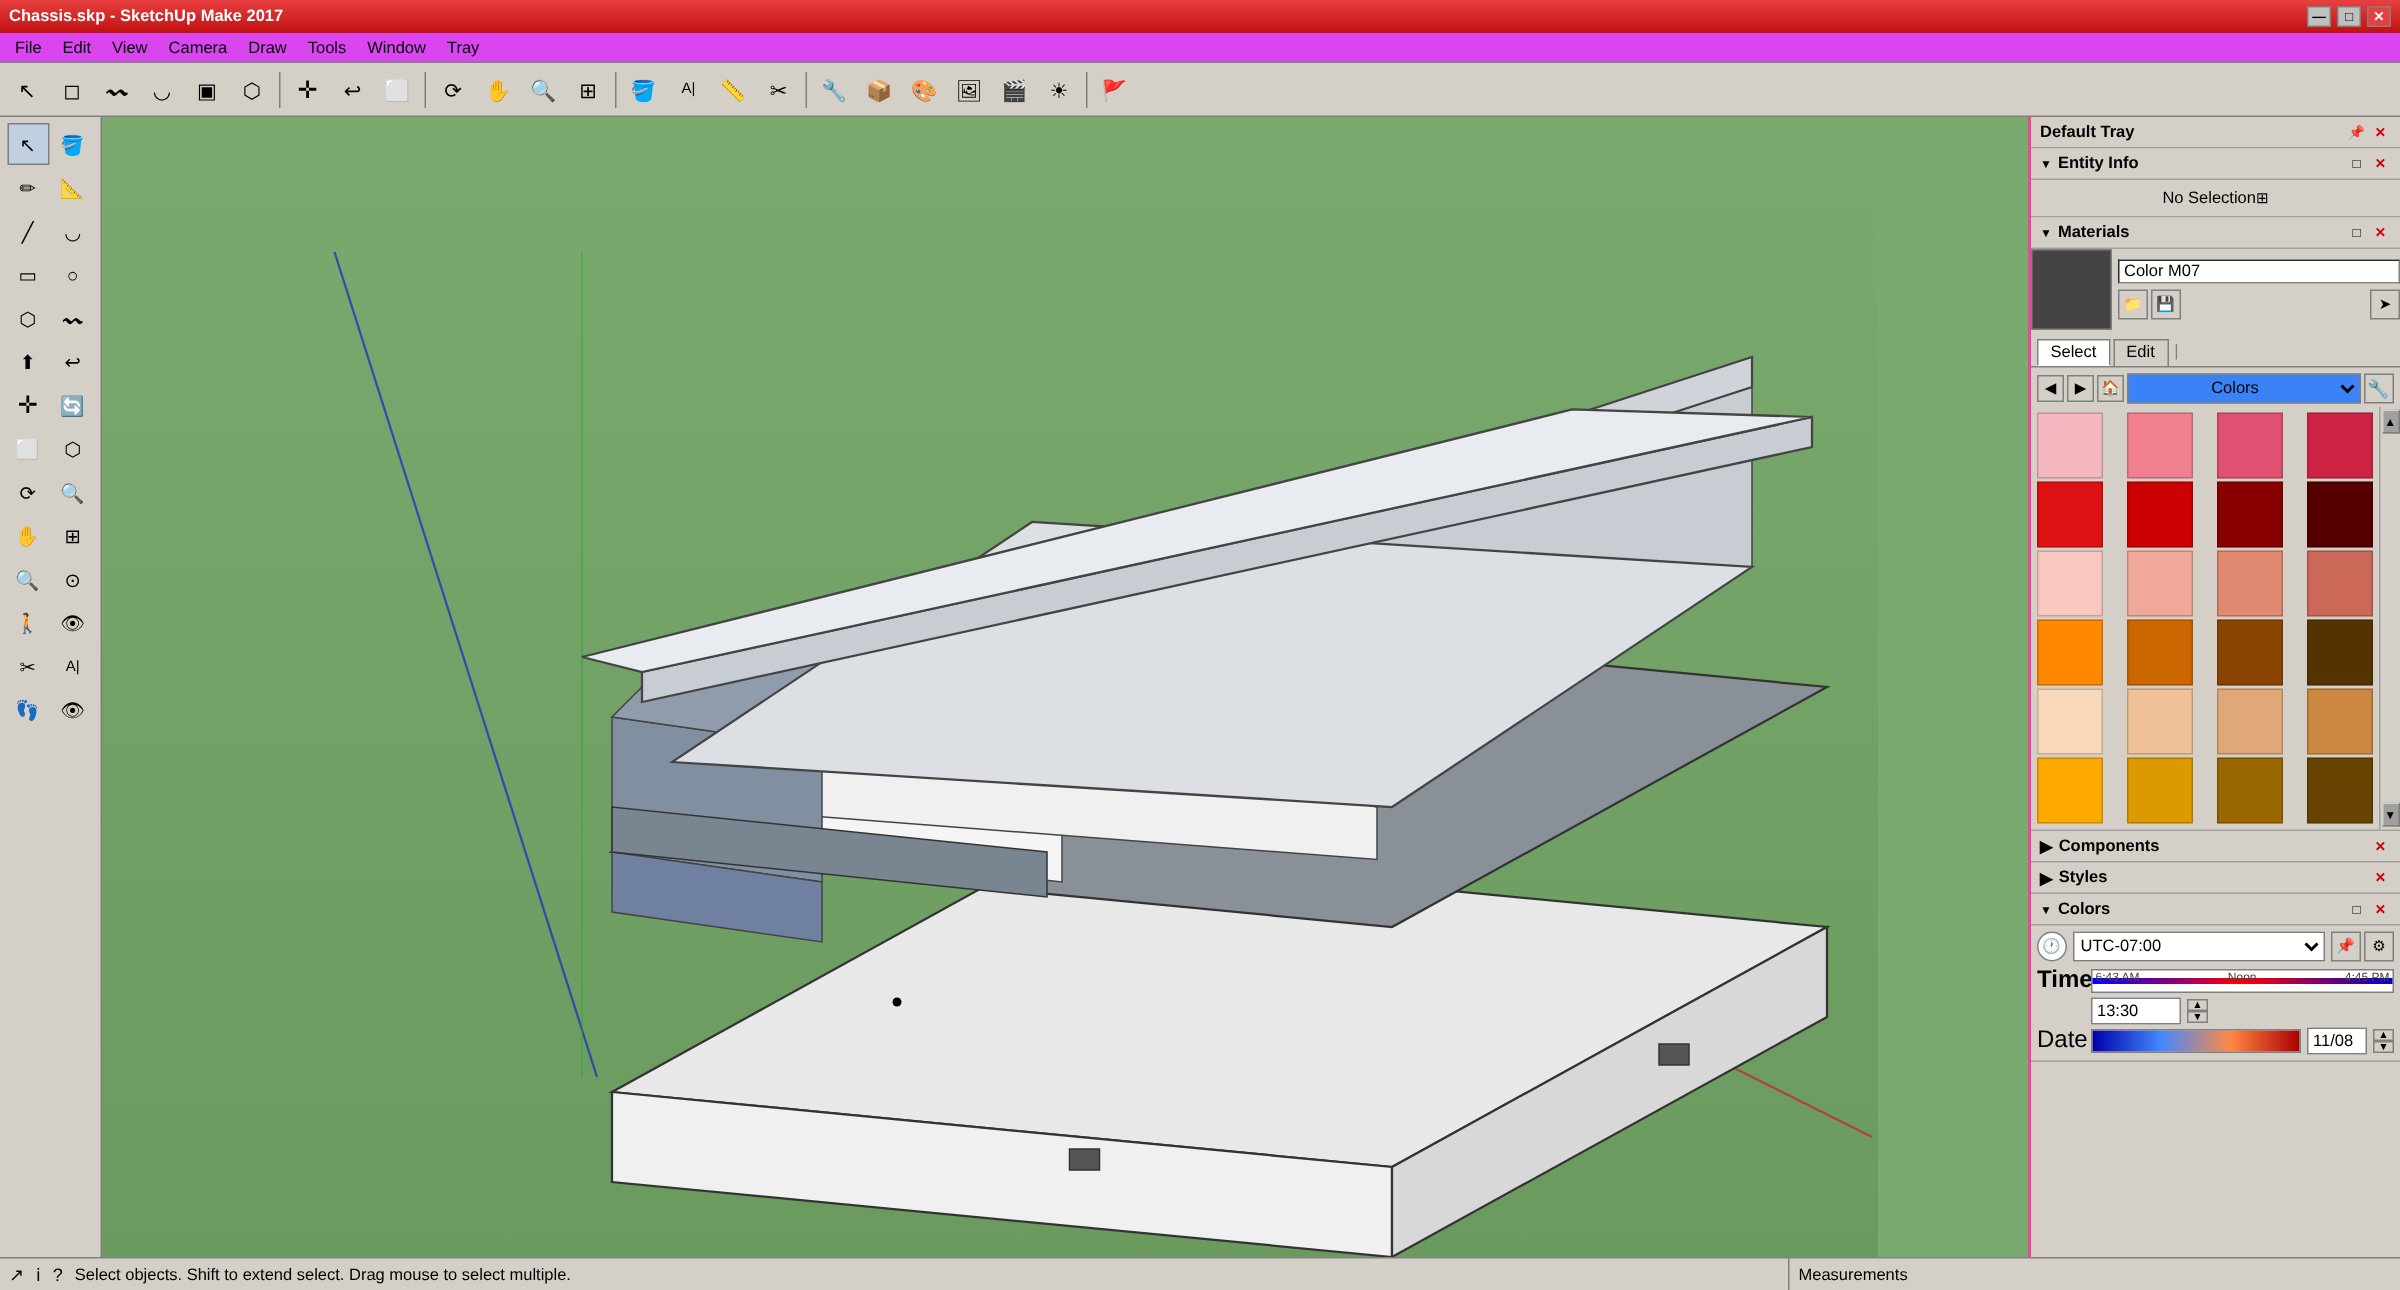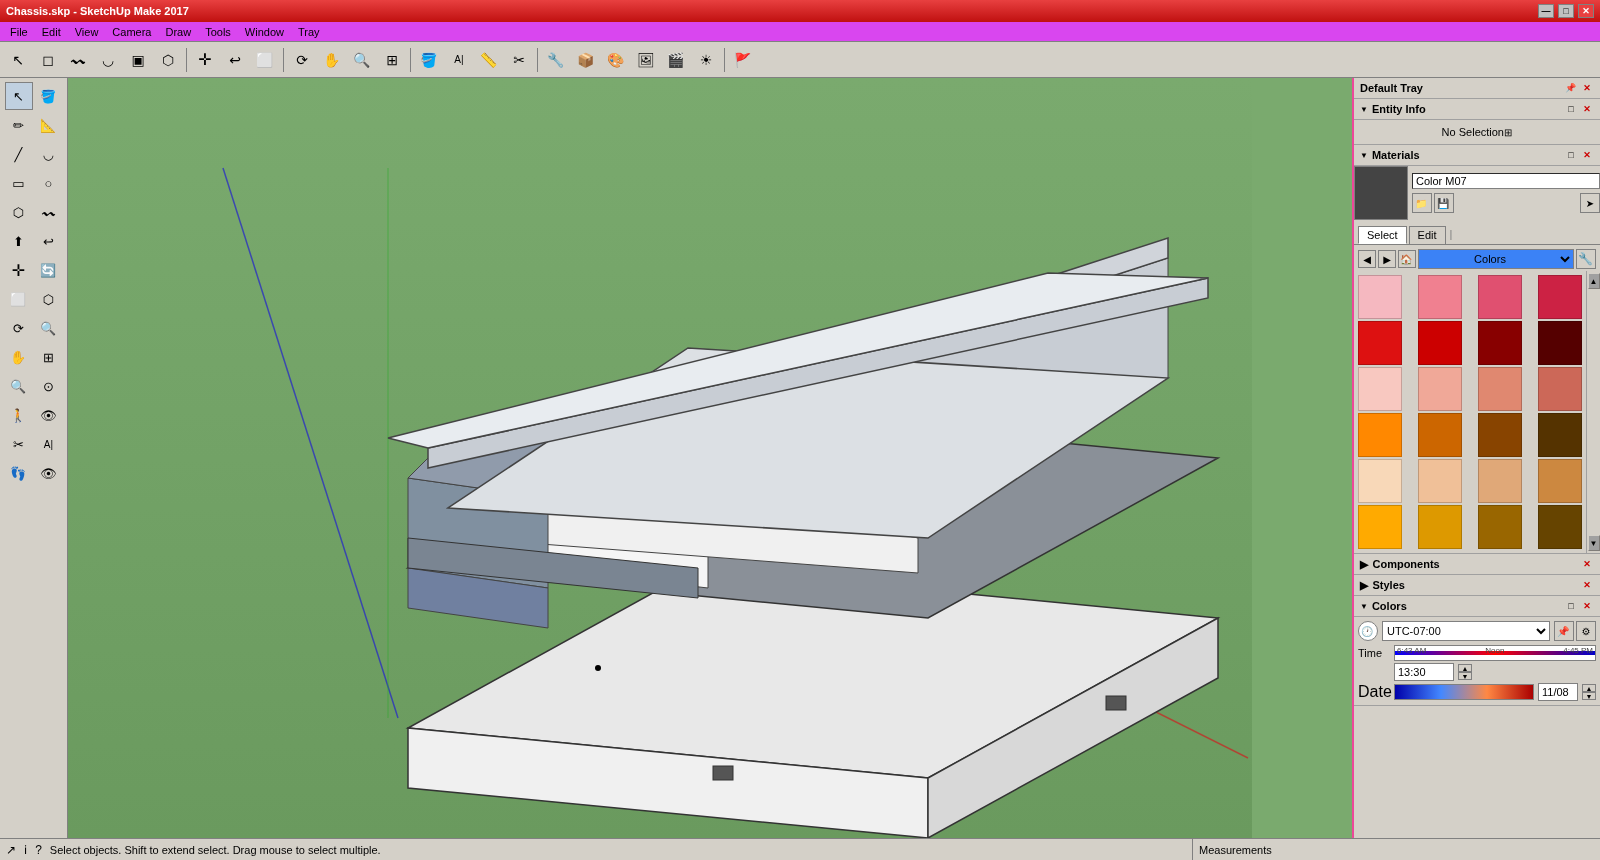--- a/index.html
+++ b/index.html
@@ -302,21 +302,21 @@
       border: 1px solid #808080;
       display: flex; align-items: center; justify-content: center;
       font-size: 10px; cursor: pointer;
     }
     .time-row {
       display: flex;
       align-items: center;
       gap: 4px;
       margin-bottom: 2px;
     }
-    .time-label { font-size: 11px; width: 32px; }
+    .time-label { font-size: 16px; width: 32px; font-weight: bold; }
     .time-marks {
       flex: 1;
       height: 16px;
       background: white;
       border: 1px solid #808080;
       position: relative;
       display: flex;
       align-items: center;
     }
     .time-marks-inner {

